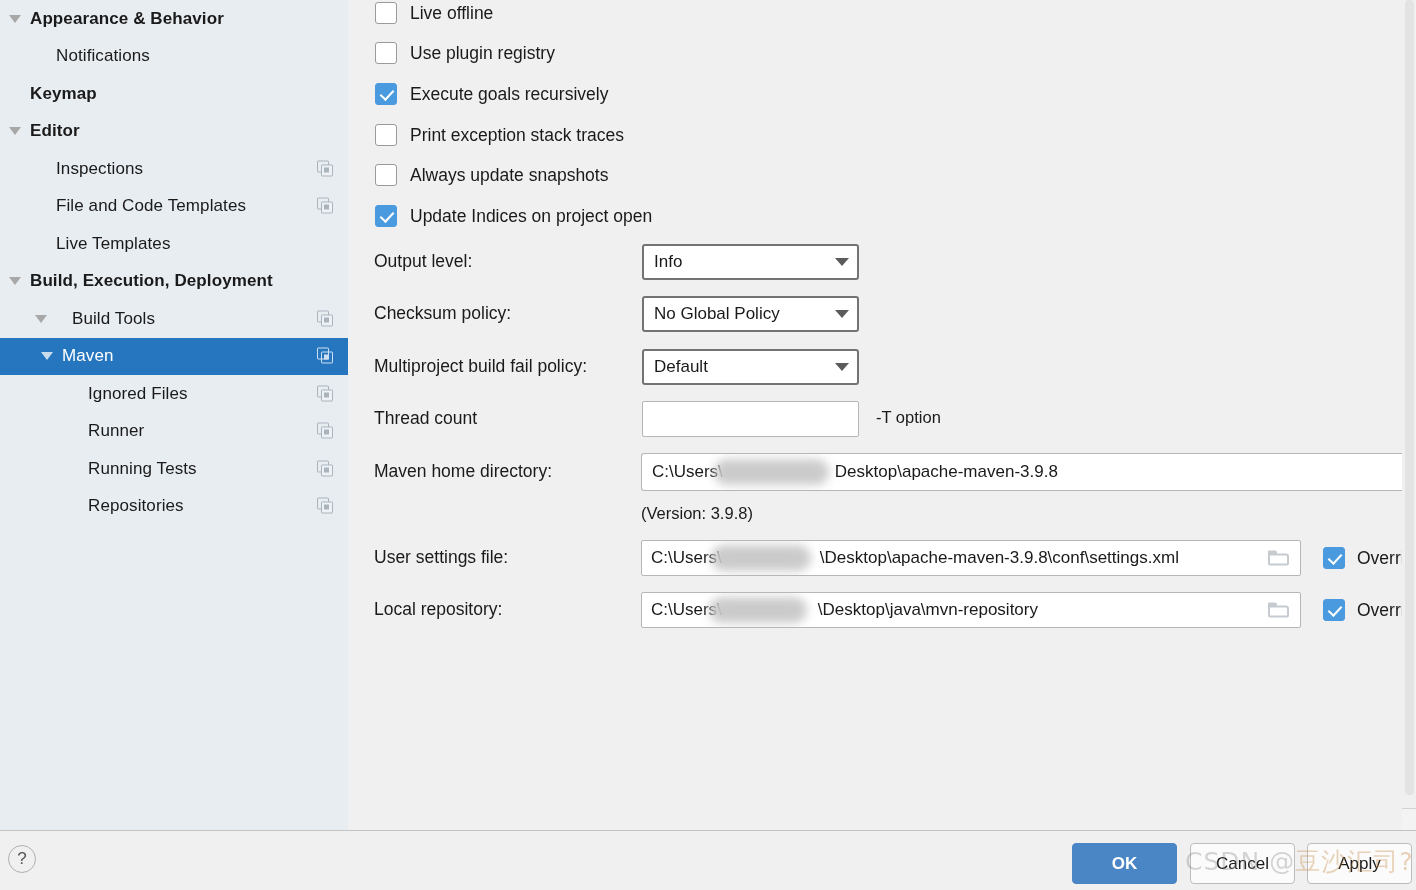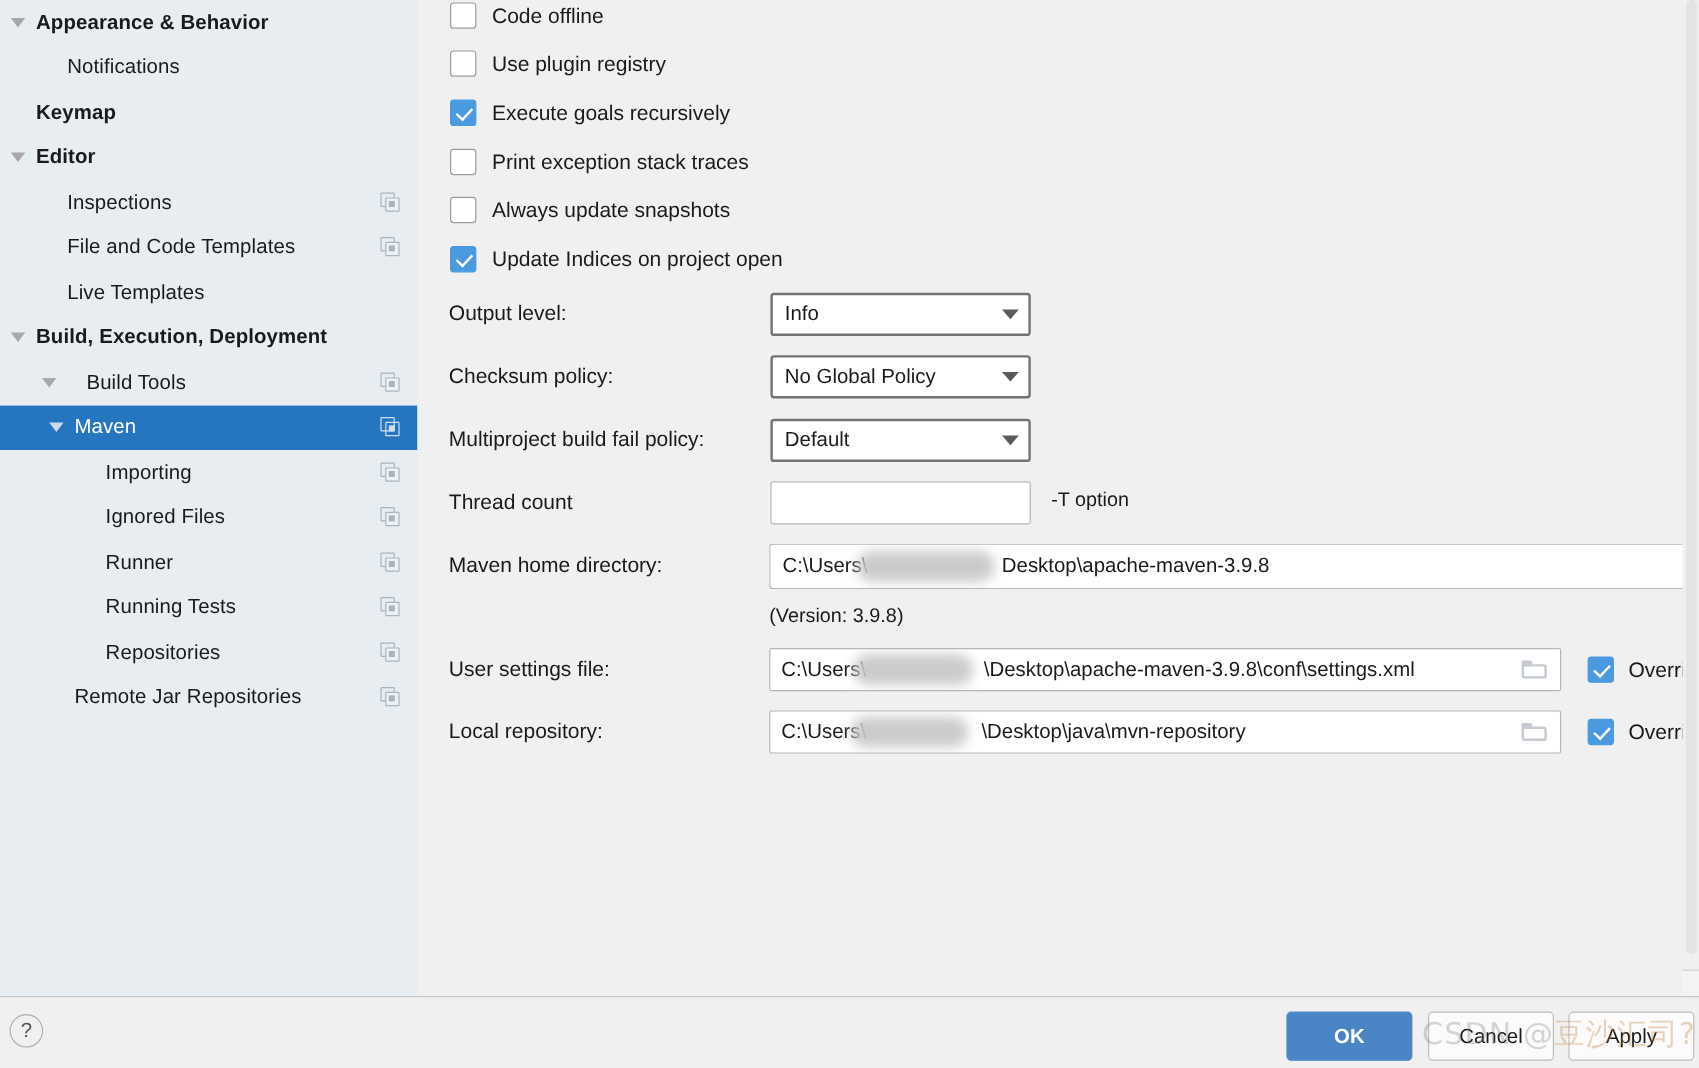--- a/index.html
+++ b/index.html
@@ -399,74 +399,58 @@
           <i class="tri"></i>
         </span>
         <span class="tree-label" style="margin-left: 6px;">Maven</span>
         <span class="copy-icon">
           <i class="sq-back"></i>
           <i class="sq-front"></i>
         </span>
       </div>
       <div class="tree-row" style="padding-left: 64px;">
         <span class="tree-arrow blank"></span>
-        <span class="tree-label" style="margin-left: 6px;">Importing</span>
+        <span class="tree-label" style="margin-left: 6px;">Ignored Files</span>
         <span class="copy-icon">
           <i class="sq-back"></i>
           <i class="sq-front"></i>
         </span>
       </div>
       <div class="tree-row" style="padding-left: 64px;">
         <span class="tree-arrow blank"></span>
-        <span class="tree-label" style="margin-left: 6px;">Ignored Files</span>
+        <span class="tree-label" style="margin-left: 6px;">Runner</span>
         <span class="copy-icon">
           <i class="sq-back"></i>
           <i class="sq-front"></i>
         </span>
       </div>
       <div class="tree-row" style="padding-left: 64px;">
         <span class="tree-arrow blank"></span>
-        <span class="tree-label" style="margin-left: 6px;">Runner</span>
+        <span class="tree-label" style="margin-left: 6px;">Running Tests</span>
         <span class="copy-icon">
           <i class="sq-back"></i>
           <i class="sq-front"></i>
         </span>
       </div>
       <div class="tree-row" style="padding-left: 64px;">
         <span class="tree-arrow blank"></span>
-        <span class="tree-label" style="margin-left: 6px;">Running Tests</span>
-        <span class="copy-icon">
-          <i class="sq-back"></i>
-          <i class="sq-front"></i>
-        </span>
-      </div>
-      <div class="tree-row" style="padding-left: 64px;">
-        <span class="tree-arrow blank"></span>
         <span class="tree-label" style="margin-left: 6px;">Repositories</span>
-        <span class="copy-icon">
-          <i class="sq-back"></i>
-          <i class="sq-front"></i>
-        </span>
-      </div>
-      <div class="tree-row" style="padding-left: 38px;">
-        <span class="tree-arrow blank"></span>
-        <span class="tree-label" style="margin-left: 6px;">Remote Jar Repositories</span>
         <span class="copy-icon">
           <i class="sq-back"></i>
           <i class="sq-front"></i>
         </span>
       </div>
     </div>
 
   <div id="main">
 
     <div id="cb-container">
         <div class="cb-row" style="top: 2px;">
           <span class="checkbox"></span>
-          <span class="cb-label">Code offline</span>
+          <span class="cb-label">Live offline</span>
         </div>
         <div class="cb-row" style="top: 42px;">
           <span class="checkbox"></span>
           <span class="cb-label">Use plugin registry</span>
         </div>
         <div class="cb-row" style="top: 83px;">
           <span class="checkbox checked"></span>
           <span class="cb-label">Execute goals recursively</span>
         </div>
         <div class="cb-row" style="top: 124px;">

